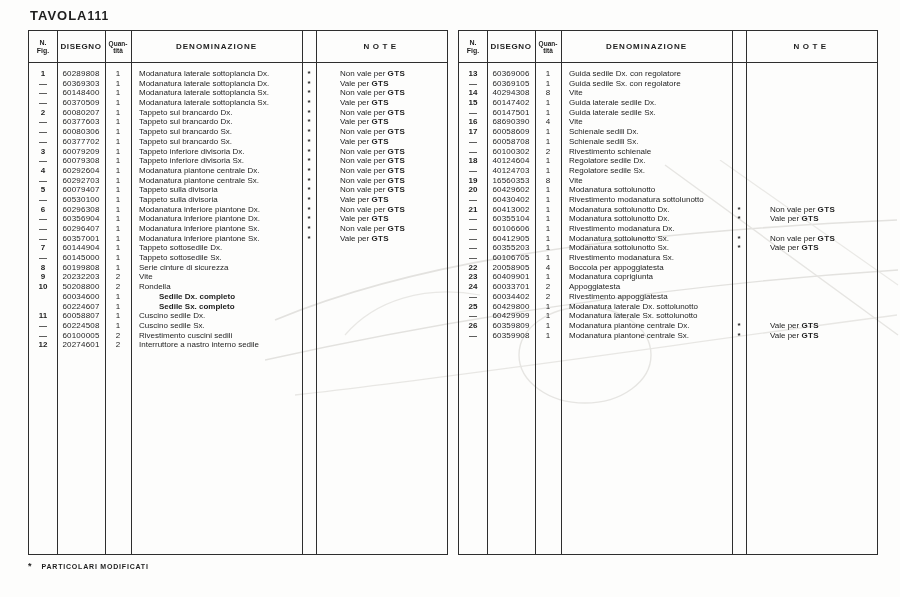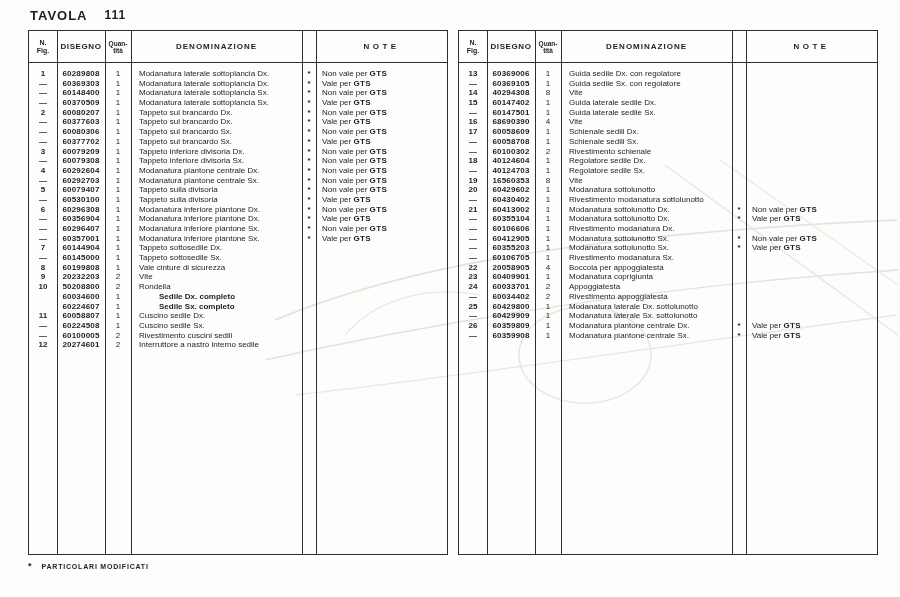--- a/index.html
+++ b/index.html
@@ -2,21 +2,21 @@
 <html><head>
 <meta charset="utf-8">
 <style>
   html,body{margin:0;padding:0;}
   body{
     width:900px;height:597px;position:relative;overflow:hidden;
     background:#fdfdfc;color:#1e1e1e;
     font-family:"Liberation Sans","DejaVu Sans",sans-serif;
     -webkit-font-smoothing:antialiased;
   }
-  .title{position:absolute;left:30px;top:8px;display:flex;align-items:flex-start;gap:17px;}
+  .title{position:absolute;left:30px;top:8px;display:flex;align-items:center;}
   .title .t-label{font-size:13px;font-weight:bold;letter-spacing:1px;}
   .title .t-num{font-size:12px;font-weight:bold;letter-spacing:1px;}
 
   .watermark{position:absolute;left:265px;top:160px;width:635px;height:270px;z-index:0;pointer-events:none;}
 
   .ptable{
     position:absolute;top:30px;width:420px;height:525px;z-index:1;
     border:1.4px solid #2e2e2e;box-sizing:border-box;background:transparent;
   }
   .ptable.left{left:28px;}
@@ -30,25 +30,25 @@
   .h-disegno{width:48px;font-size:8px;letter-spacing:0.6px;}
   .h-qty{width:26px;font-size:6.5px;line-height:7px;}
   .h-den{width:171px;font-size:8px;letter-spacing:1px;}
   .h-star{width:14px;}
   .h-note{flex:1;font-size:8px;letter-spacing:3.5px;}
 
   .tbody{padding-top:6px;}
   .trow{display:flex;height:9.7px;line-height:9.7px;font-size:8px;white-space:nowrap;}
   .cell{box-sizing:border-box;overflow:visible;}
   .cell.fig{width:28px;text-align:center;font-weight:bold;}
-  .cell.disegno{width:48px;text-align:center;font-weight:bold;letter-spacing:0.2px;}
+  .cell.disegno{width:48px;text-align:center;font-weight:normal;letter-spacing:0.2px;}
   .cell.qty{width:26px;text-align:center;}
   .cell.den{width:171px;padding-left:8px;}
   .cell.star{width:14px;text-align:center;font-weight:bold;}
-  .cell.note{flex:1;padding-left:6px;}
+  .cell.note{flex:1;padding-left:24px;}
   .cell.note b{font-weight:bold;letter-spacing:0.4px;}
   .trow.bold .cell.den{font-weight:bold;margin-left:20px;}
 
   .footer{position:absolute;left:28px;top:561px;display:flex;align-items:center;gap:10px;z-index:1;}
   .footer .marker{font-size:9px;font-weight:bold;}
   .footer .ftext{font-size:7px;font-weight:bold;letter-spacing:0.8px;}
 </style>
 </head>
 <body>
 
@@ -246,21 +246,21 @@
         <div class="cell disegno">60145000</div>
         <div class="cell qty">1</div>
         <div class="cell den">Tappeto sottosedile Sx.</div>
         <div class="cell star"></div>
         <div class="cell note"></div>
       </div>
       <div class="trow">
         <div class="cell fig">8</div>
         <div class="cell disegno">60199808</div>
         <div class="cell qty">1</div>
-        <div class="cell den">Vale cinture di sicurezza</div>
+        <div class="cell den">Serie cinture di sicurezza</div>
         <div class="cell star"></div>
         <div class="cell note"></div>
       </div>
       <div class="trow">
         <div class="cell fig">9</div>
         <div class="cell disegno">20232203</div>
         <div class="cell qty">2</div>
         <div class="cell den">Vite</div>
         <div class="cell star"></div>
         <div class="cell note"></div>

